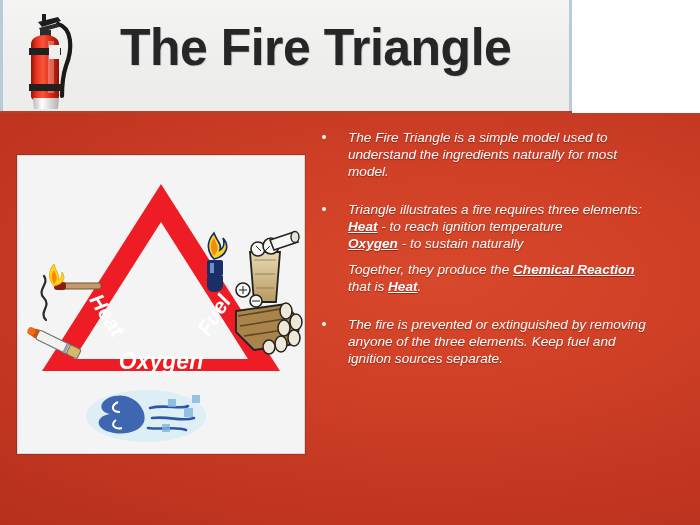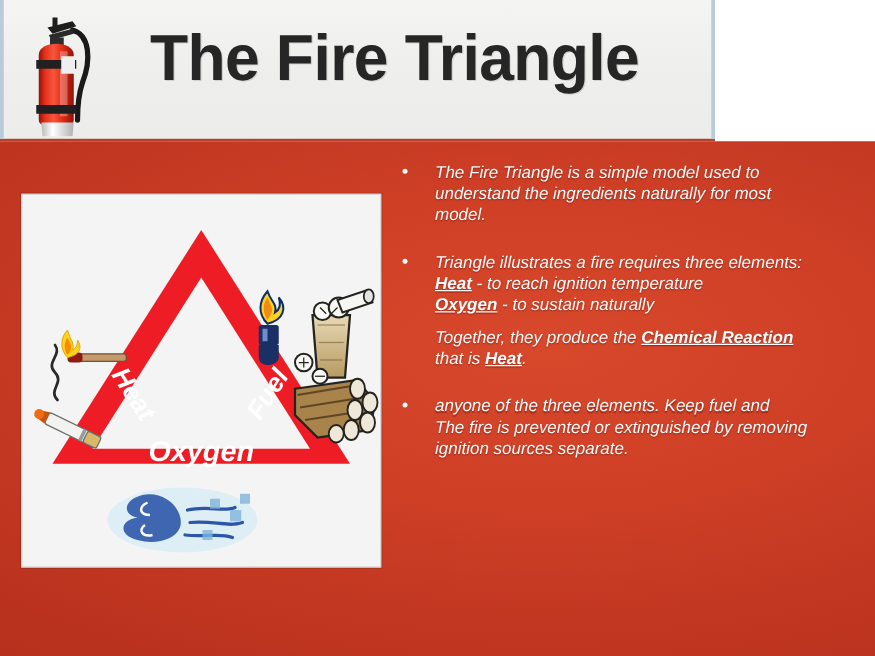--- a/index.html
+++ b/index.html
@@ -258,22 +258,22 @@
         </div>
         <div class="ln">
           <span>that is </span><span class="u">Heat</span><span>.</span>
         </div>
       </div>
 
       <div class="gap"></div>
 
       <div class="blk">
         <span class="dot"></span>
+        <div class="ln">The fire is prevented or extinguished by removing</div>
         <div class="ln">anyone of the three elements.  Keep fuel and</div>
-        <div class="ln">The fire is prevented or extinguished by removing</div>
         <div class="ln">ignition sources separate.</div>
       </div>
 
       <div class="gap"></div>
 
 
     </div>
   </div>
 </div>
 

